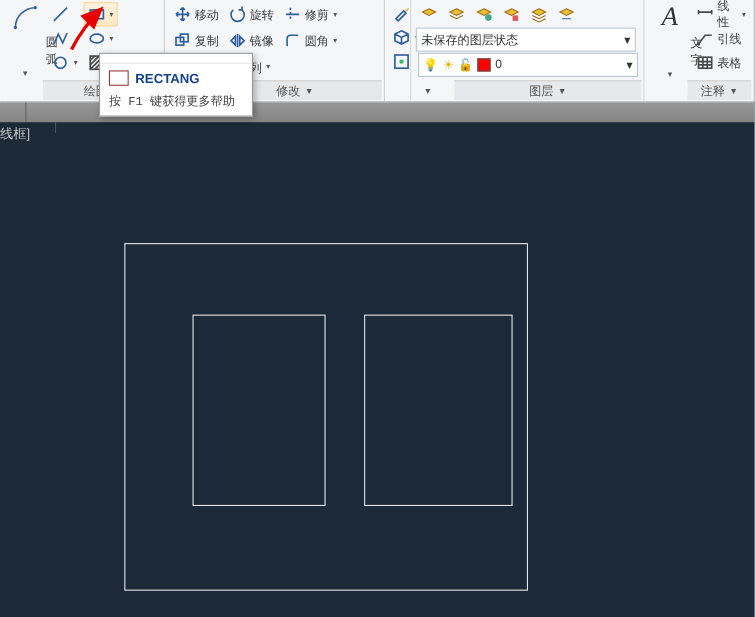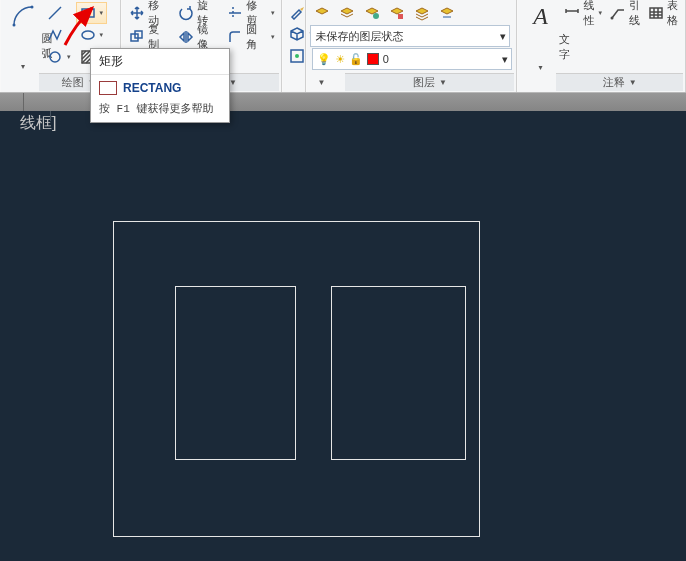--- a/index.html
+++ b/index.html
@@ -28,21 +28,21 @@
   .layer-select { width: 200px; height: 22px; border: 1px solid #B7C6D6; background: #fff; font-size: 11px; padding: 0 4px; color: #333; display: flex; align-items: center; justify-content: space-between; margin-left: 1px; }
   .layer-row { display: flex; align-items: center; gap: 2px; height: 24px; padding: 0 2px; }
   .sw { width: 12px; height: 12px; border: 1px solid #555; background: #f00; display: inline-block; }
 
   
   .strip { height: 18px; background: linear-gradient(#979797,#858585); display: flex; }
   .strip .tab { height: 100%; padding: 0 10px; color: #fff; font-size: 11px; display: flex; align-items: center; gap: 4px; border-right: 1px solid #666; }
 
   
   .canvas { position: relative; height: 450px; background: #1B2938; }
-  .canvas .corner { position: absolute; left: 0; top: 0; color: #c6c6c6; font-size: 16px; padding: 2px 20px; }
+  .canvas .corner { position: absolute; left: 0; top: 0; color: #c6c6c6; font-size: 12px; padding: 2px 0; }
   .ruler-mark { position: absolute; top: 0; left: 50px; width: 1px; height: 10px; background: #475461; }
   .rect { position: absolute; border: 1px solid #e6e6e6; }
 
   .outer { left: 113px; top: 110px; width: 367px; height: 316px; }
   .r1 { left: 175px; top: 175px; width: 121px; height: 174px; }
   .r2 { left: 331px; top: 175px; width: 135px; height: 174px; }
 
   
   .flyout { position: absolute; left: 90px; top: 48px; width: 140px; background: #fff; border: 1px solid #9A9A9A; box-shadow: 2px 2px 6px rgba(0,0,0,0.3); z-index: 20; }
   .fly-item { padding: 4px 8px; border-bottom: 1px solid #E3E3E3; }
@@ -336,21 +336,21 @@
   </div>
 
   <div class="panel" style="flex:1">
     <div class="panel-rows">
       <div class="row-items" style="height:70px">
         <div class="btn-lg">
           <span class="ico" style="font:italic 24px Georgia;color:#333">A</span>
           <span class="lab">文字</span>
           <span class="dd">▾</span>
         </div>
-        <div style="display:flex;">
+        <div style="display:flex;flex-direction:column">
           <div class="btn-sm">
               <span class="ico">
                 <svg width="16" height="16">
                   <path class="stroke-dark" d="M2 6h12 M2 4v4 M14 4v4"></path>
                 </svg>
               </span>
               <span class="lab">线性</span>
               <span class="dd">▾</span>
             </div>
           <div class="btn-sm">
@@ -388,21 +388,20 @@
 <div class="canvas">
   <div class="corner">线框]</div>
   <div class="ruler-mark"></div>
   <div class="rect outer"></div>
   <div class="rect r1"></div>
   <div class="rect r2"></div>
 </div>
 
 <div class="flyout">
   <div class="fly-item">
-    <div class="fly-top-title">矩形</div>
   </div>
   <div class="fly-head">
     <span class="cmd-ico"></span>
     <b>RECTANG</b>
   </div>
   <div class="fly-hint">按 F1 键获得更多帮助</div>
 </div>
 
 <svg class="arrow" viewBox="0 0 50 50">
   <defs>

